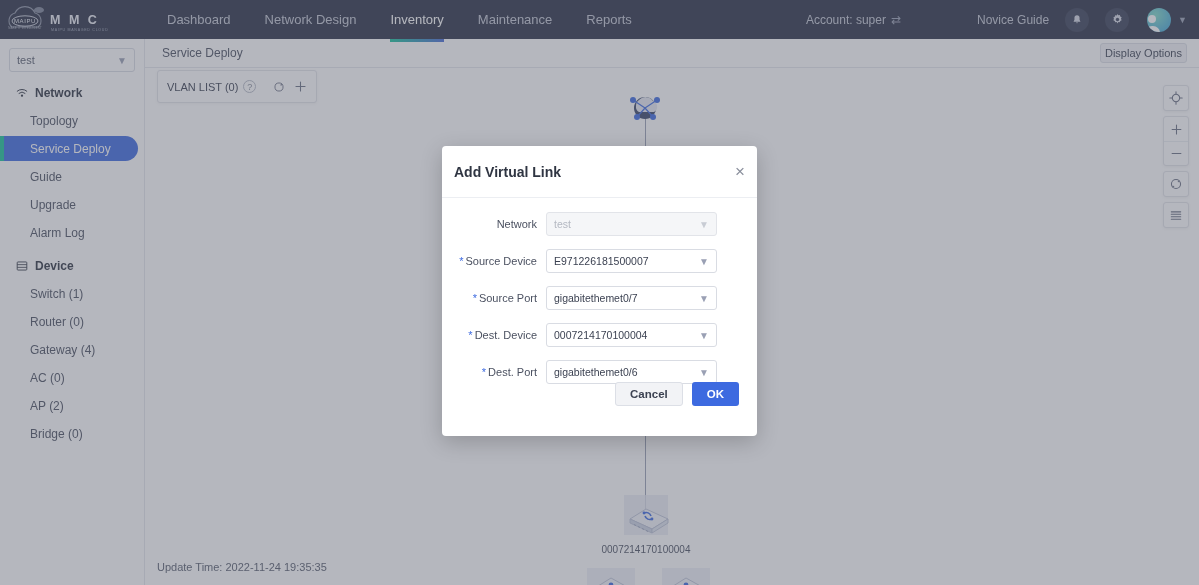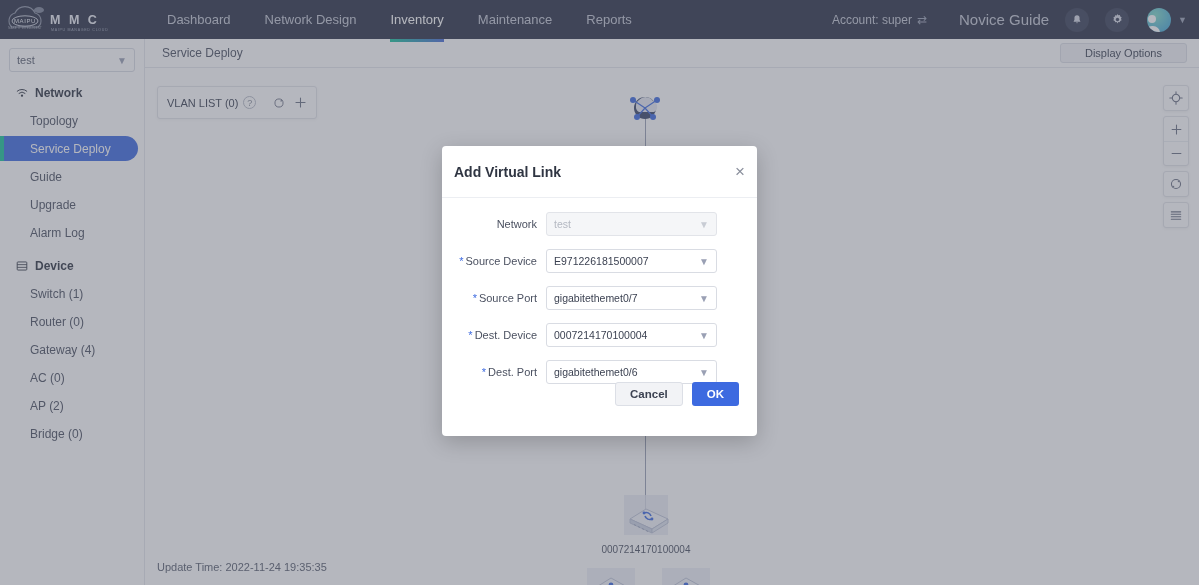--- a/index.html
+++ b/index.html
@@ -29,21 +29,21 @@
   }
   .nav-item.active { color: #ffffff; }
   .nav-item.active::after {
     content: ""; position: absolute; left: 17px; right: 17px; bottom: 0; height: 3px;
     background: linear-gradient(90deg, #19c39a 0%, #4a6bd6 100%);
   }
 
   .top-right { margin-left: auto; display: flex; align-items: center; height: 39px; padding-right: 12px; }
   .acct { color: #c3c7d4; font-size: 12px; display: flex; align-items: center; gap: 5px; cursor: pointer; }
   .swap-ic { font-size: 12px; color: #9aa0b4; }
-  .novice { color: #c3c7d4; font-size: 15px; margin-left: 32px; cursor: pointer; white-space: nowrap; }
+  .novice { color: #c3c7d4; font-size: 12px; margin-left: 76px; cursor: pointer; white-space: nowrap; }
   .circ-btn {
     width: 24px; height: 24px; border-radius: 50%; background: #3a4058;
     display: flex; align-items: center; justify-content: center; margin-left: 16px; cursor: pointer;
   }
   .circ-btn svg { display: block; }
   .avatar-wrap { display: flex; align-items: center; margin-left: 18px; cursor: pointer; }
   .avatar {
     width: 24px; height: 24px; border-radius: 50%;
     background: radial-gradient(circle at 35% 30%, #7fd9c8, #3da0d8);
     display: flex; align-items: flex-end; justify-content: center; overflow: hidden;
@@ -84,30 +84,30 @@
   
   .crumbbar {
     position: absolute; top: 39px; left: 145px; width: 1054px; height: 29px;
     background: #fff; border-bottom: 1px solid #e6e8ed;
     display: flex; align-items: center; padding: 0 12px 0 17px; z-index: 15;
   }
   .crumb { font-size: 12px; color: #4b5161; }
   .disp-opt {
     margin-left: auto; font-size: 11px; color: #3c4252;
     background: #f2f3f6; border: 1px solid #dcdfe6; border-radius: 3px;
-    padding: 3px 24px; cursor: pointer;
+    padding: 3px 4px; cursor: pointer;
   }
 
   
   .canvas {
     position: absolute; top: 68px; left: 145px; width: 1054px; height: 517px;
     background: #ffffff; overflow: hidden;
   }
   .vlan-panel {
-    position: absolute; top: 18px; left: 12px; width: 160px; height: 33px;
+    position: absolute; top: 2px; left: 12px; width: 160px; height: 33px;
     background: #fff; border: 1px solid #e3e5ea; border-radius: 3px;
     display: flex; align-items: center; padding: 0 9px; gap: 5px;
     box-shadow: 0 1px 3px rgba(0,0,0,0.05);
   }
   .vlan-title { font-size: 11px; color: #3c4252; }
   .help-ic {
     width: 13px; height: 13px; border-radius: 50%; border: 1px solid #b8bcc7;
     color: #8a8f9c; font-size: 9px; display: flex; align-items: center; justify-content: center;
     cursor: pointer;
   }

